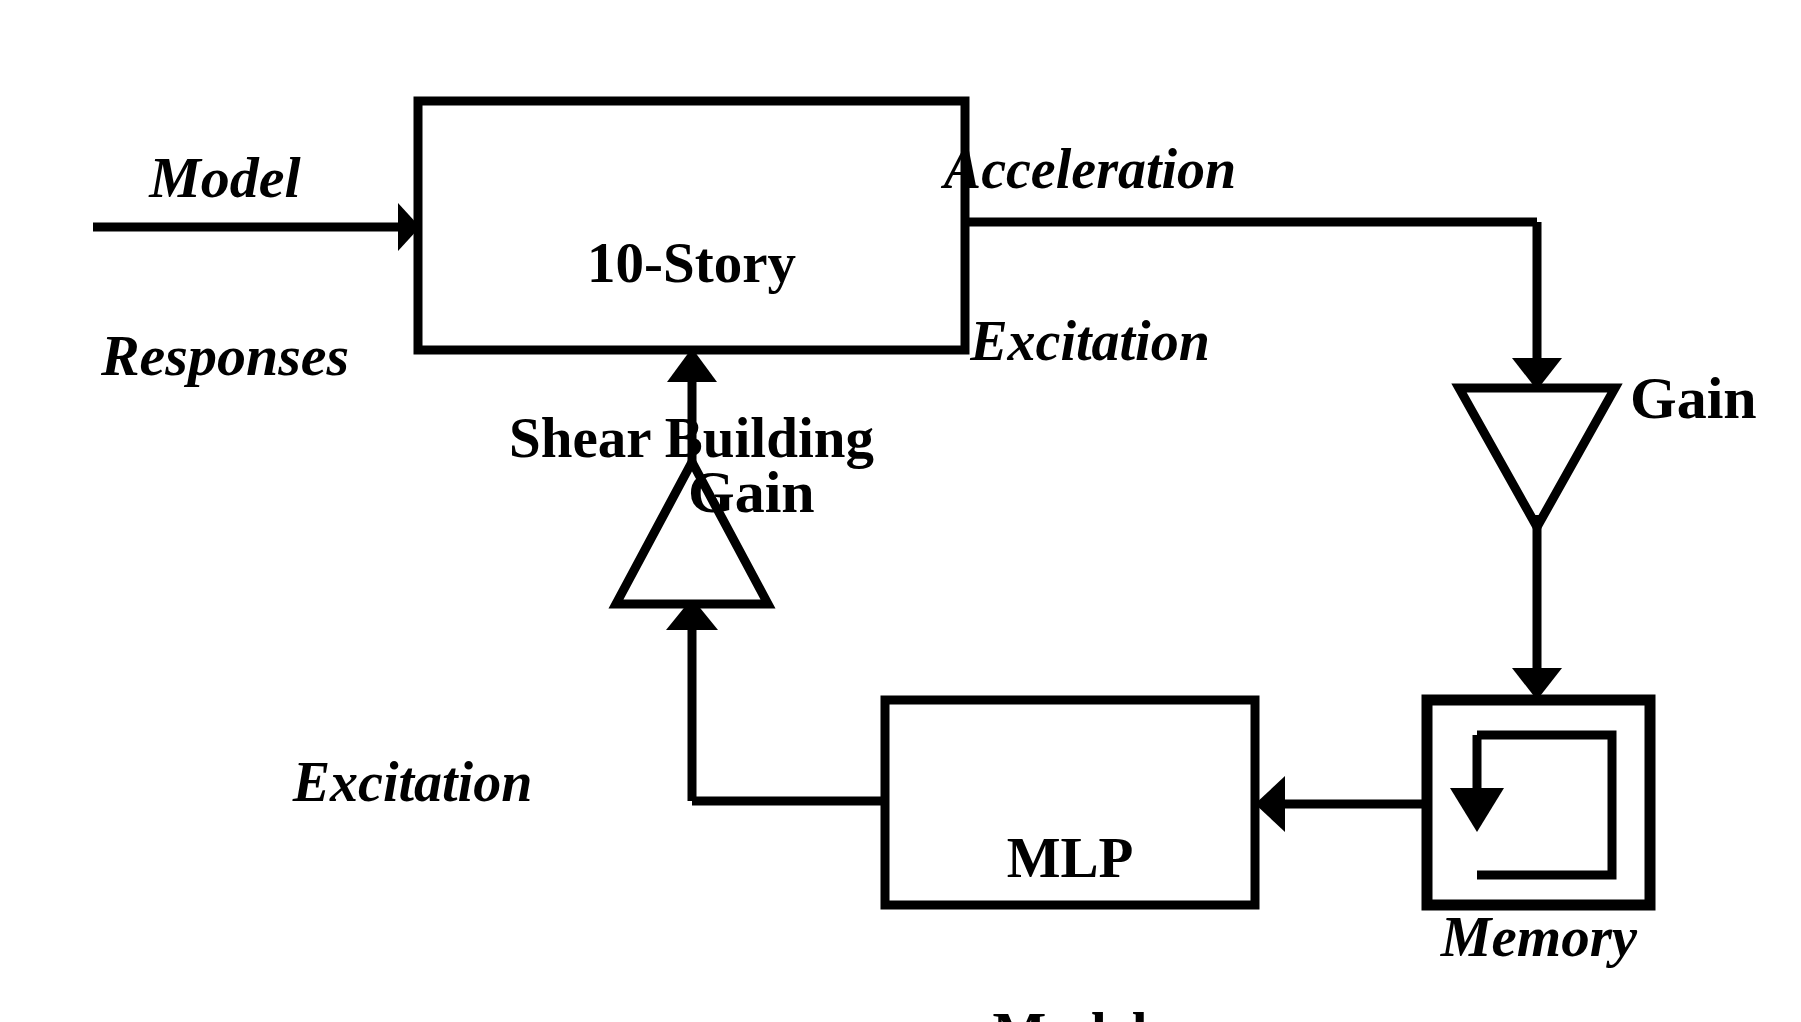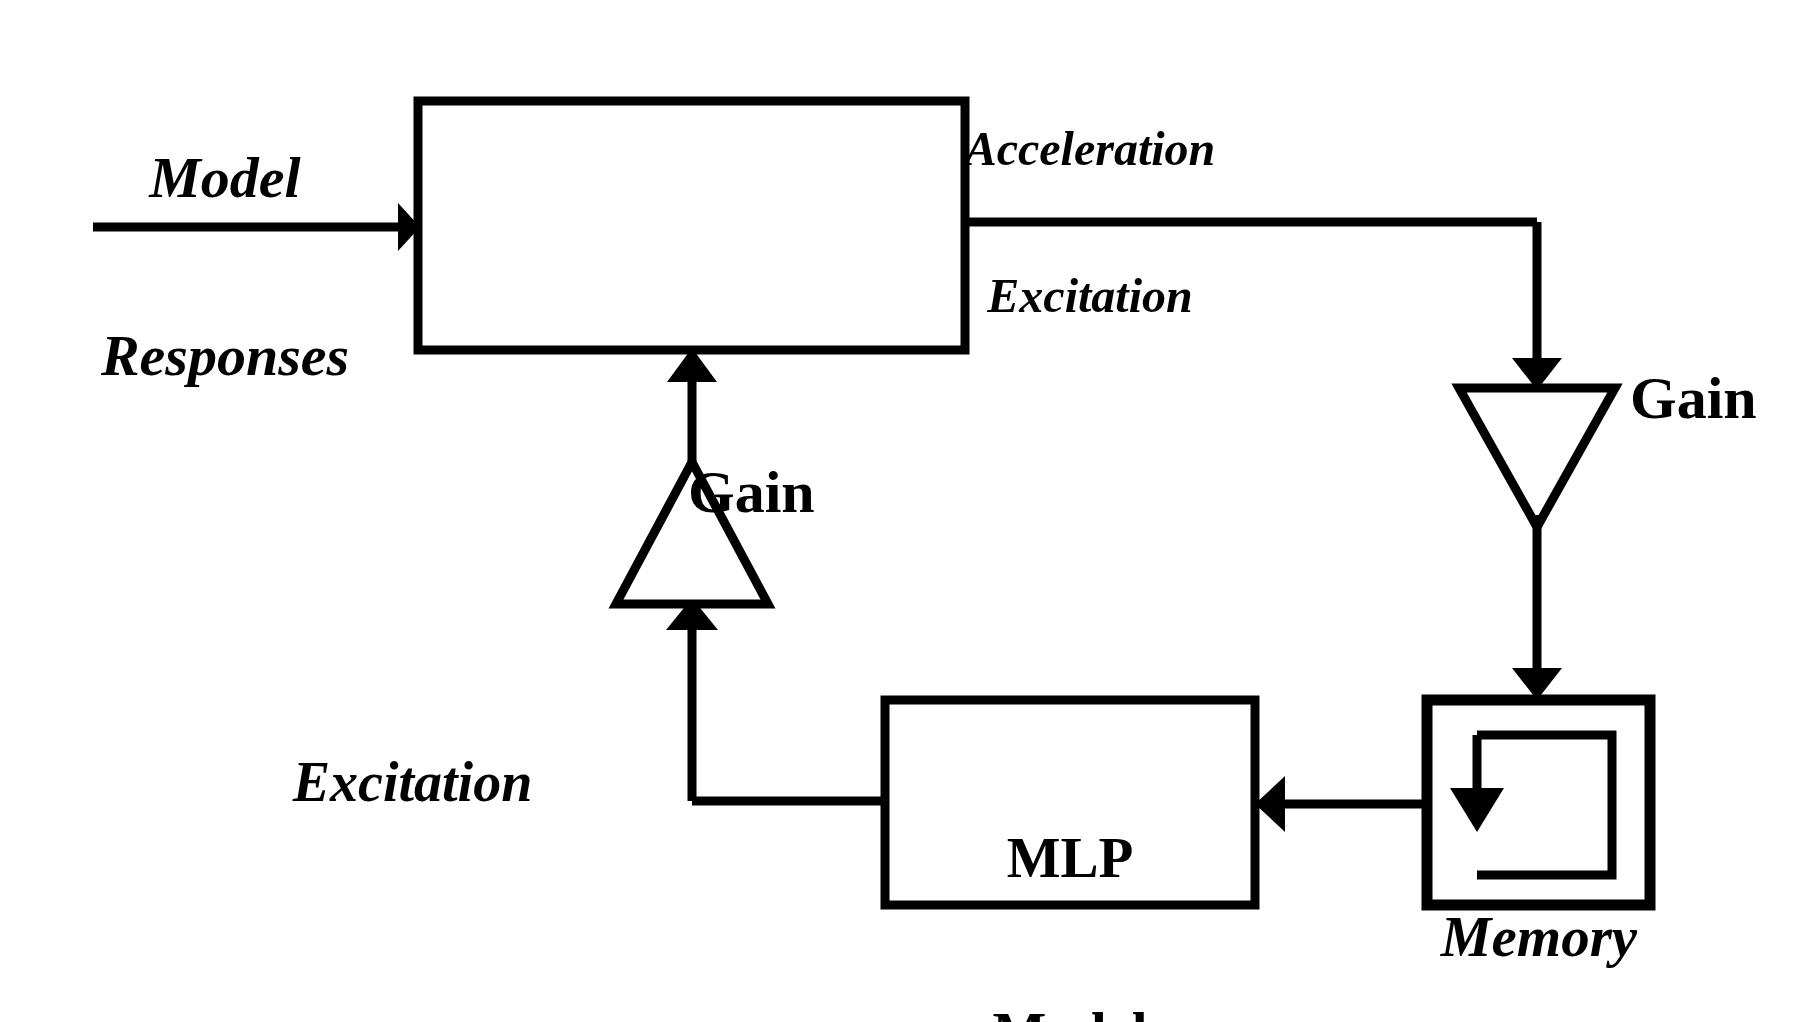--- a/index.html
+++ b/index.html
@@ -90,22 +90,26 @@
       <polygon points="667,382 717,382 692,348" fill="#000"></polygon>
     </g>
 
   </svg>
 
   <div class="lbl italic center" style="left:60px; top:30px; width:330px; font-size:58px;">
     <div>Model</div>
     <div>Responses</div>
   </div>
 
+  <div class="lbl center" style="left:418px; top:118px; width:547px; font-size:57px;">
+    <div>10-Story</div>
+    <div>Shear Building</div>
+  </div>
 
-  <div class="lbl italic center" style="left:890px; top:27px; width:400px; font-size:48px;">
+  <div class="lbl italic center" style="left:890px; top:27px; width:400px; font-size:56px;">
     <div>Acceleration</div>
     <div>Excitation</div>
   </div>
 
   <div class="lbl" style="left:1630px; top:368px; font-size:60px;">Gain</div>
 
   <div class="lbl center" style="left:1398px; top:908px; width:282px; font-size:57px;font-style:italic;">Memory</div>
 
   <div class="lbl center" style="left:885px; top:713px; width:370px; font-size:57px;">
     <div>MLP</div>

